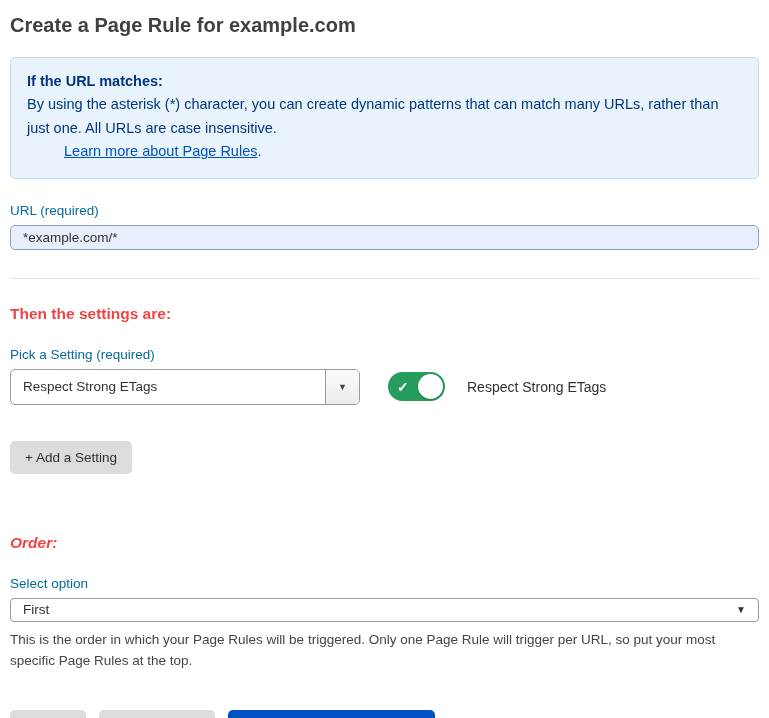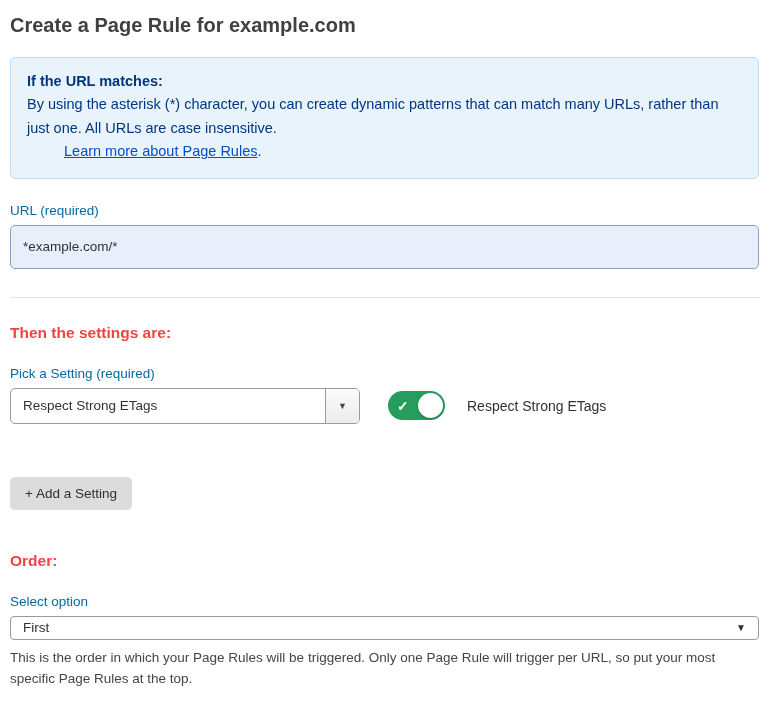--- a/index.html
+++ b/index.html
@@ -42,21 +42,21 @@
   
   .field-label {
     font-size: 13.5px;
     color: #0369a1;
     margin-bottom: 7px;
   }
 
   
   .url-input {
     width: 100%;
-    height: 44px;
+    height: 25px;
     background: #e8eefb;
     border: 1px solid #8fa1c2;
     border-radius: 5px;
     padding: 0 12px;
     font-size: 13.5px;
     font-family: "Liberation Sans", sans-serif;
     color: #313131;
     outline: none;
   }
 
@@ -132,32 +132,32 @@
     width: 25px;
     height: 25px;
     border-radius: 50%;
     background: #ffffff;
     box-shadow: 0 1px 2px rgba(0,0,0,0.25);
   }
   .toggle-label { margin-left: 22px; font-size: 14px; color: #313131; }
 
   
   .add-setting-btn {
-    margin-top: 53px;
+    margin-top: 36px;
     background: #dcdcdc;
     border: none;
     border-radius: 5px;
     padding: 9px 15px;
     font-size: 13.5px;
     font-family: "Liberation Sans", sans-serif;
     color: #303030;
     cursor: pointer;
   }
 
-  .order-heading { margin-top: 42px; margin-bottom: 24px; }
+  .order-heading { margin-top: 60px; margin-bottom: 24px; font-style: italic; }
 
   
   .order-select {
     width: 100%;
     height: 24px;
     border: 1px solid #9a9a9a;
     border-radius: 4px;
     background: #ffffff;
     display: flex;
     align-items: center;

